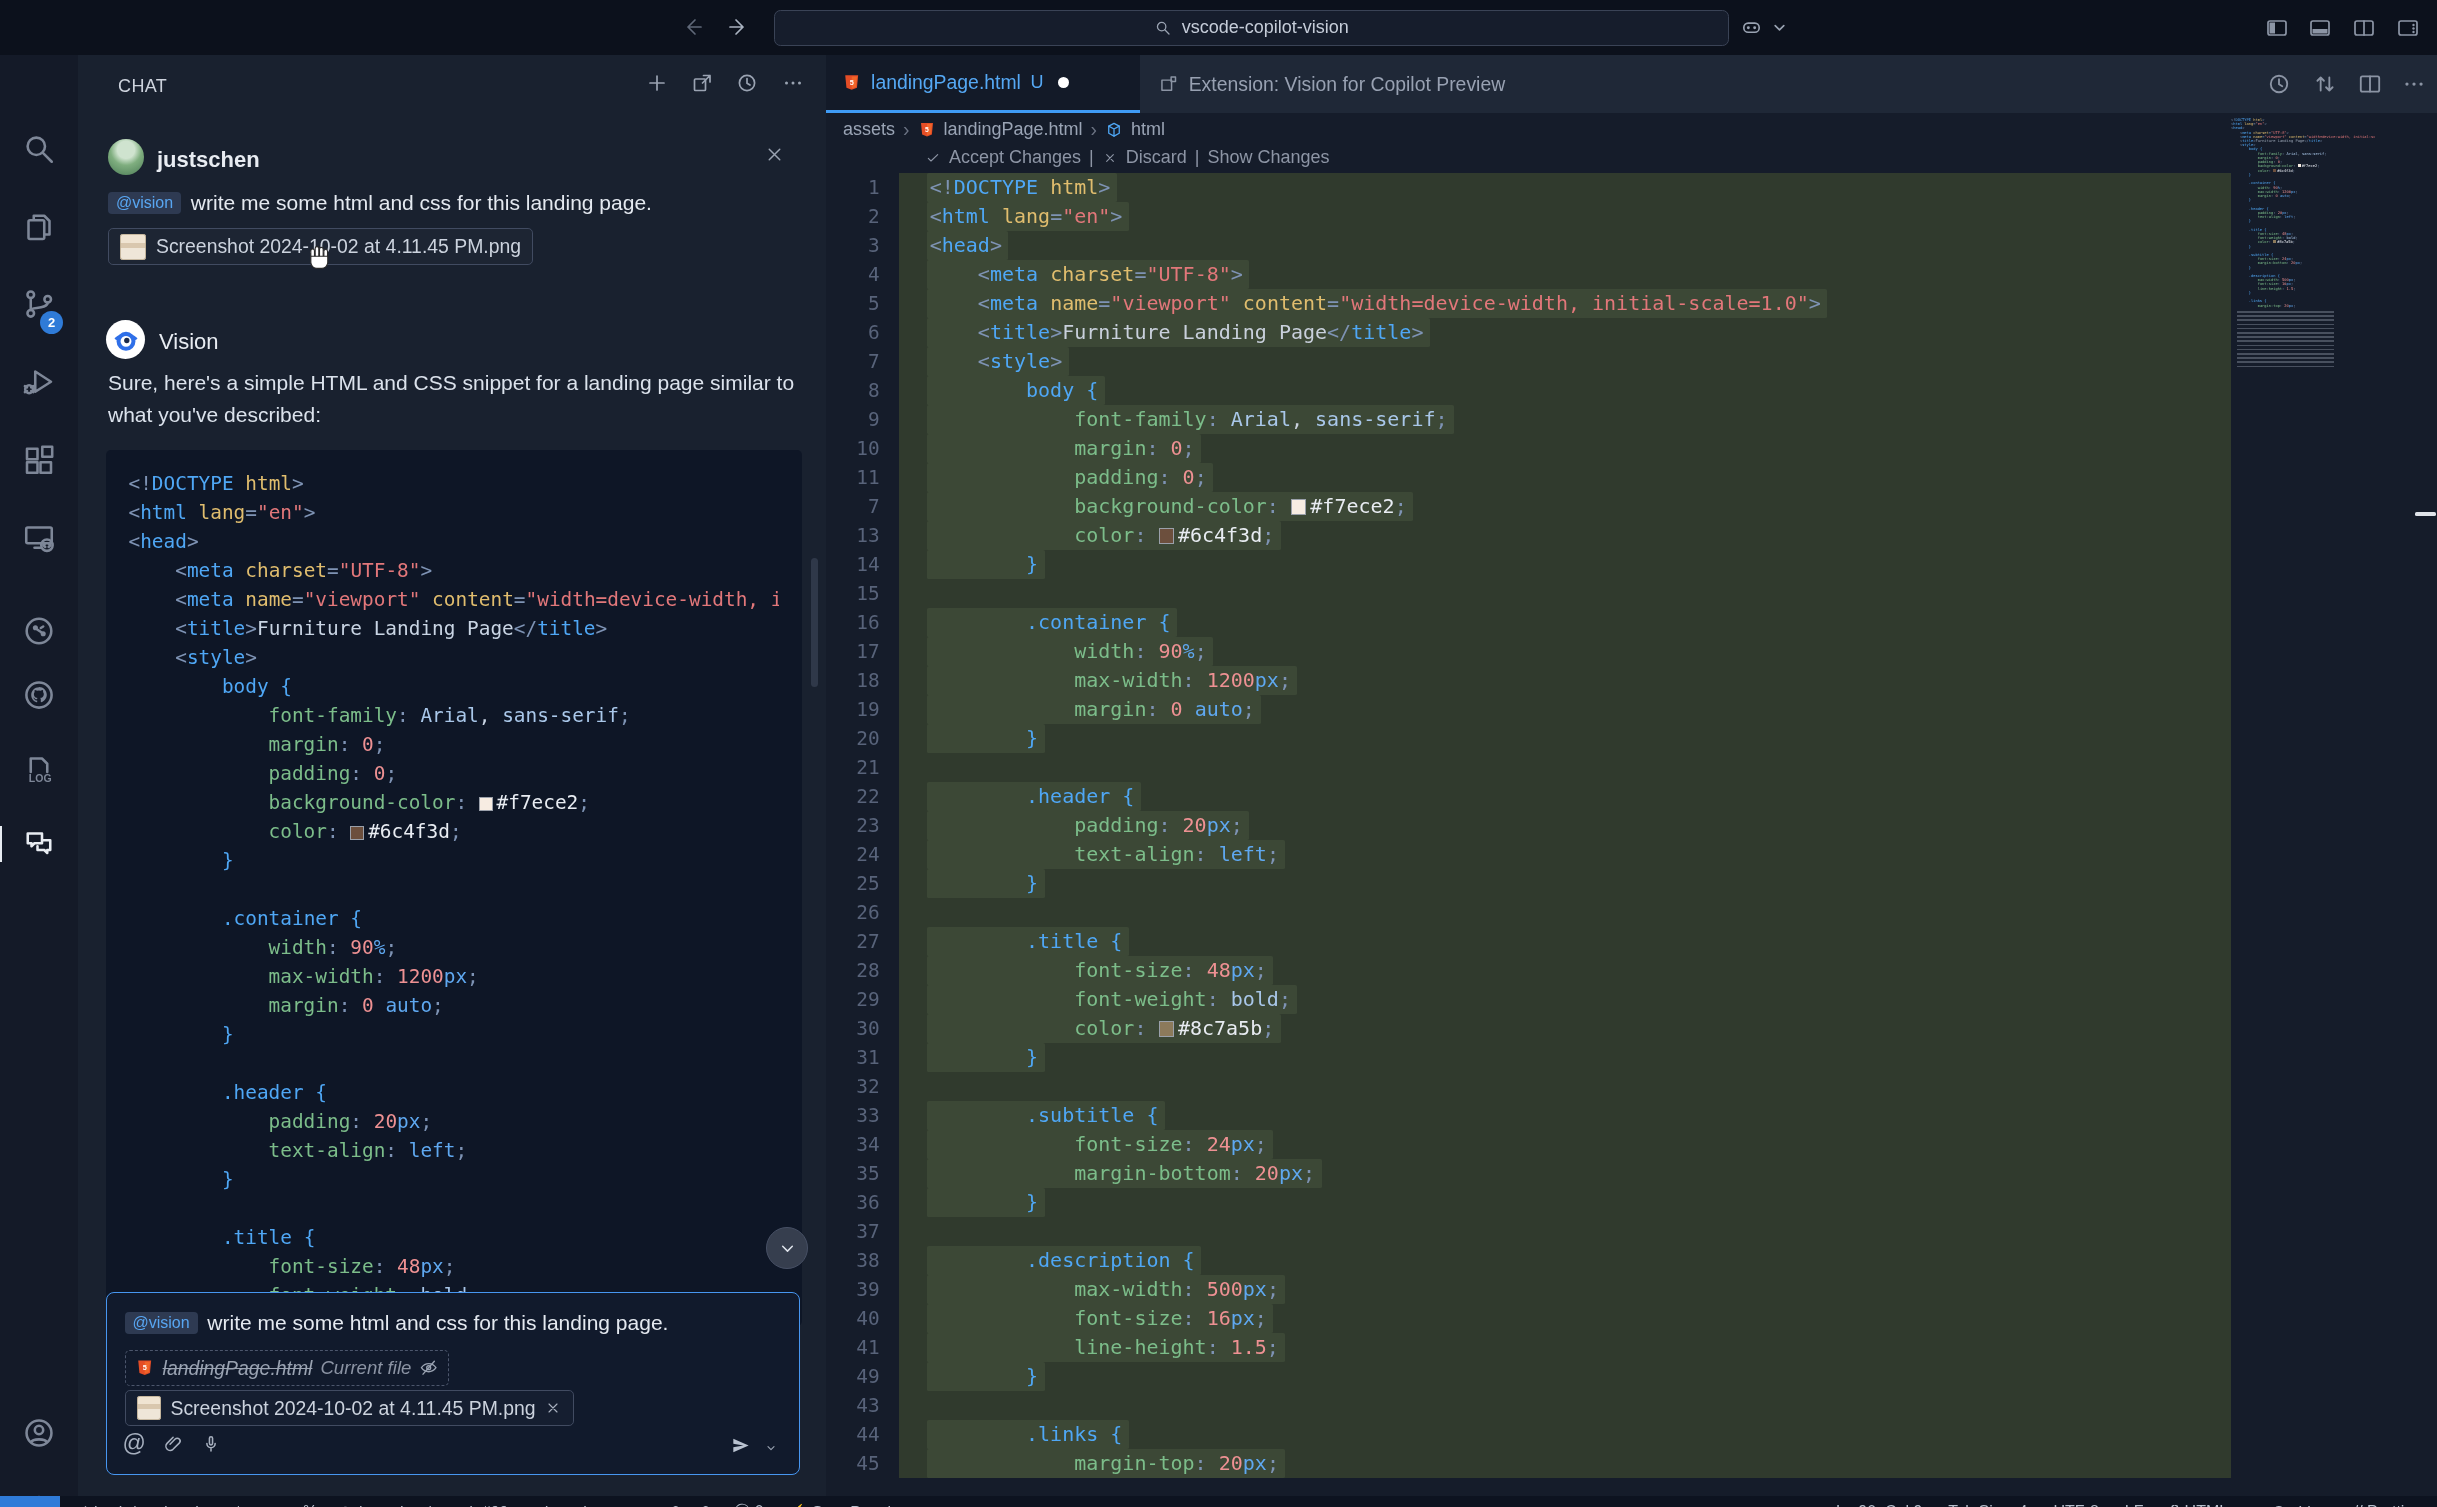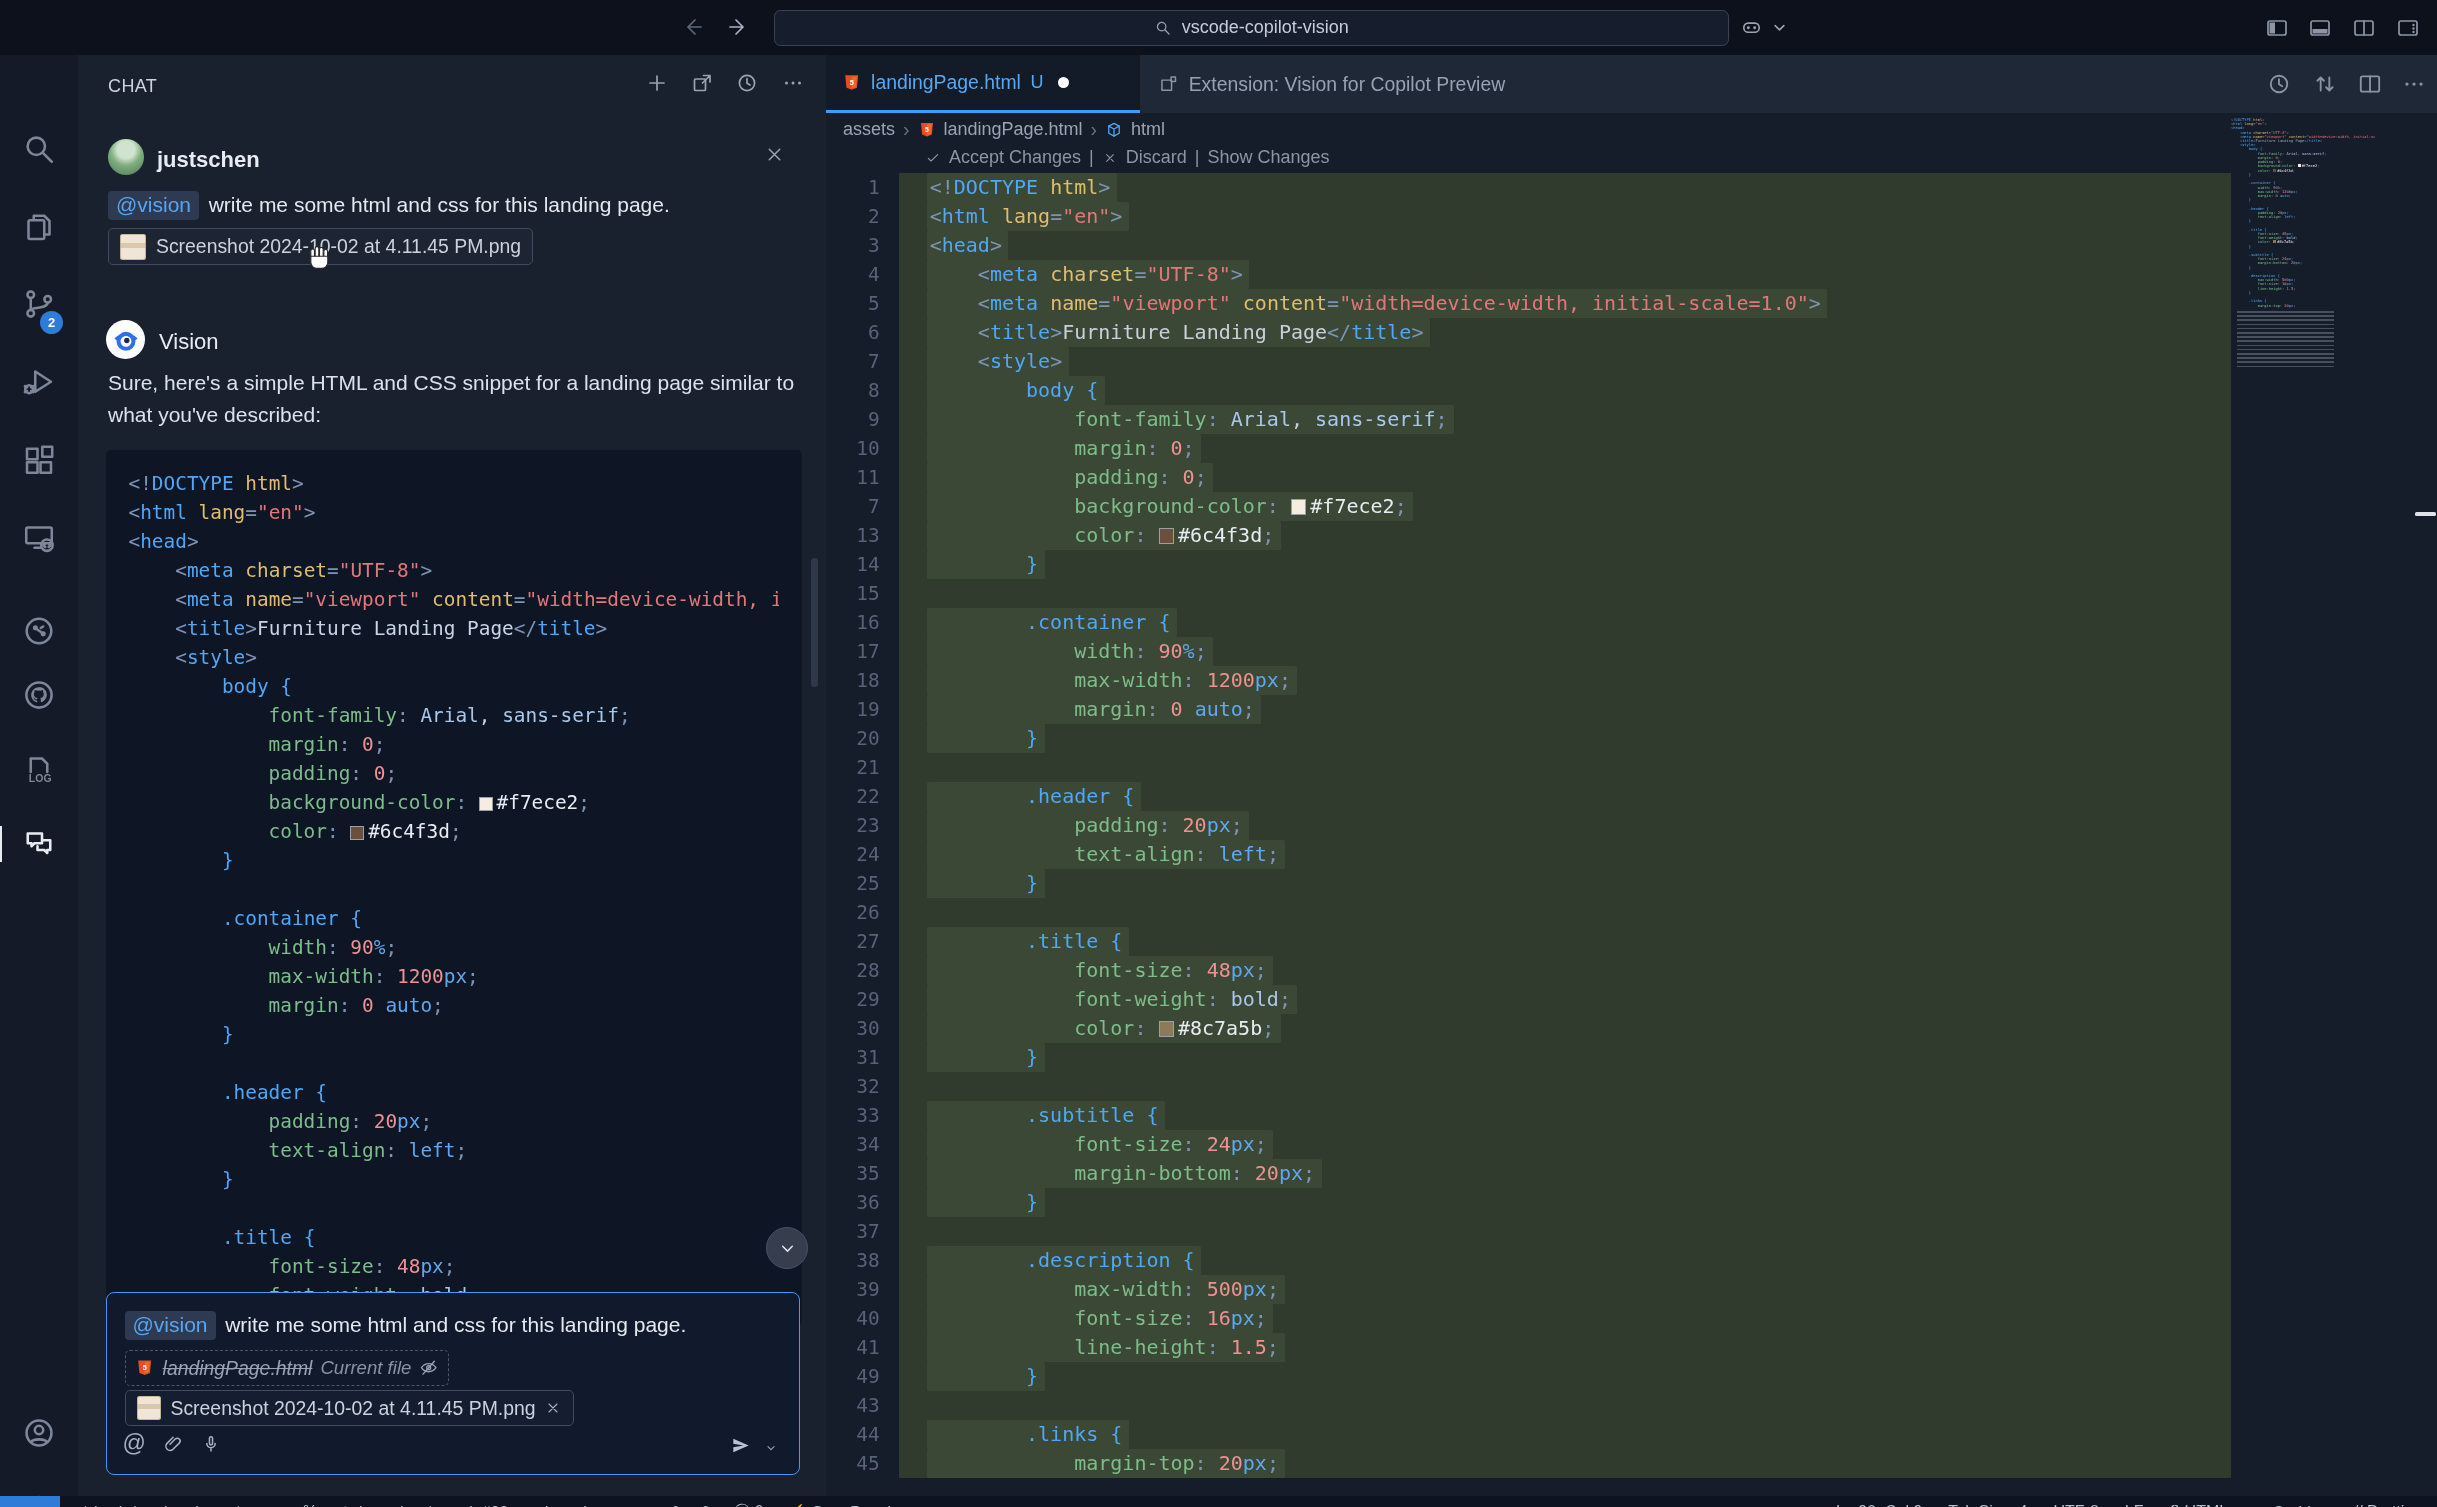--- a/index.html
+++ b/index.html
@@ -24,27 +24,27 @@
 
 #activitybar{left:0;top:55px;width:78px;height:1453px;background:#141a28}
 .act{position:absolute;left:21px;width:36px;height:36px;color:#7e8798}
 .act svg{width:36px;height:36px}
 .act.active{color:#e8ecf2}
 #act-indicator{left:0;top:771px;width:2.4px;height:36px;background:#e8ecf2}
 #scm-badge{left:40px;top:256px;width:23px;height:23px;border-radius:50%;background:#2f7bd8;color:#fff;font-size:13px;display:flex;align-items:center;justify-content:center;font-weight:bold}
 
 
 #chatpanel{left:78px;top:55px;width:748px;height:1453px;background:#19212f}
-#chat-title{left:30px;top:21px;font-size:18px;letter-spacing:0.4px;color:#cdd3dd}
+#chat-title{left:40px;top:21px;font-size:18px;letter-spacing:0.4px;color:#cdd3dd}
 .chat-hicon{width:24px;height:24px;color:#9aa3b2}
 #ch1{left:567px;top:16px}#ch2{left:612px;top:16px}#ch3{left:657px;top:16px}#ch4{left:703px;top:16px}
 #user-avatar{left:30px;top:84px;width:36px;height:36px;border-radius:50%;background:radial-gradient(circle at 50% 30%,#cfe3cf 0 28%,#7fae7f 50%,#4a7a55 100%)}
 #user-name{left:79px;top:92px;font-size:22px;font-weight:bold;color:#e8ecf2}
 #msg-close{left:686px;top:89px;width:21px;height:21px;color:#9aa3b2}
-.mention-chip{display:inline-block;background:#2e3a52;color:#58a6f2;border-radius:4px;padding:2.4px 8px;font-size:21px}
+.mention-chip{display:inline-block;background:#2e3a52;color:#58a6f2;border-radius:4px;padding:2.4px 8px;font-size:16px}
 #user-msg{left:30px;top:136px;font-size:21px;color:#e4e9f0;display:flex;align-items:center;gap:9.7px;white-space:nowrap}
 .attach-chip{display:inline-flex;align-items:center;gap:9.7px;border:0.8px solid #414b61;border-radius:4.9px;height:37px;padding:0 11.3px;font-size:19.4px;color:#ccd3de;background:rgba(255,255,255,0.02)}
 #user-attach{left:30px;top:173px}
 .thumb{width:26px;height:26px;border-radius:3.2px;background:linear-gradient(180deg,#f0e4d2 0 35%,#d9c7ae 35% 55%,#efe6d8 55% 100%);box-shadow:inset 0 0 0 0.8px #b9a98f}
 #vision-avatar{left:28px;top:265px;width:39px;height:39px;border-radius:50%;background:#fff;display:flex;align-items:center;justify-content:center}
 #vision-avatar svg{width:32px;height:32px}
 #vision-name{left:81px;top:274px;font-size:22px;font-weight:normal;color:#e8ecf2}
 #vision-intro{left:30px;top:312px;width:712px;font-size:21px;line-height:32px;color:#dbe2ec}
 #chat-codeblock{left:27.5px;top:395px;width:696px;height:876px;background:#0e1626;border-radius:4.9px;overflow:hidden;z-index:1}
 #chat-codeblock pre{margin:19.4px 23px;font-family:"DejaVu Sans Mono",monospace;font-size:19.4px;line-height:29px;color:#c9d5e4;white-space:pre;overflow:hidden}

